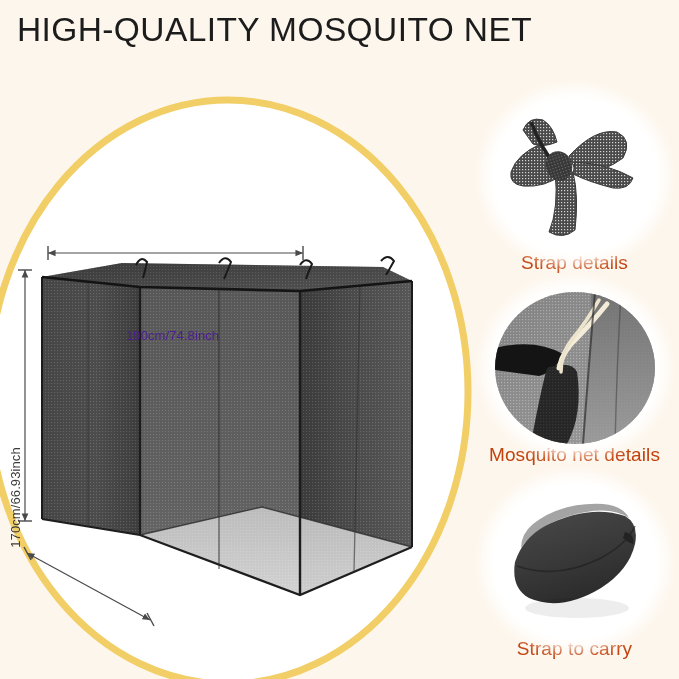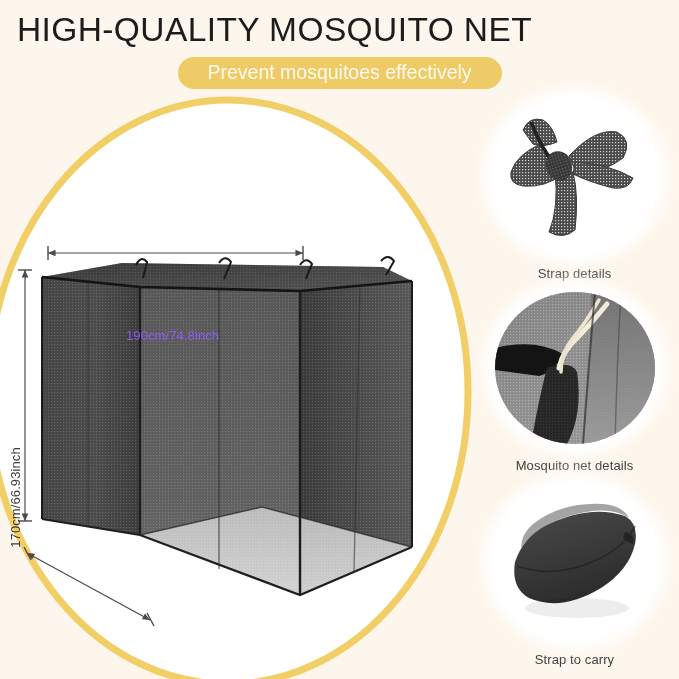--- a/index.html
+++ b/index.html
@@ -78,21 +78,21 @@
     height: 584px;
     z-index: 5;
   }
 
   
   .dim-top-label {
     position: absolute;
     left: 126px;
     top: 233px;
     font-size: 13px;
-    color: #8b5cf6;
+    color: #4c1d95;
     white-space: nowrap;
     letter-spacing: 0.1px;
   }
   .dim-left-label {
     position: absolute;
     left: -45px;
     top: 395px;
     width: 120px;
     text-align: center;
     font-size: 13px;
@@ -136,35 +136,33 @@
     height: 152px;
     margin: 0 auto;
     border-radius: 50%;
     background: #ffffff;
     overflow: hidden;
     box-shadow: 0 0 14px 12px #ffffff;
   }
   .thumb svg { display:block; width:160px; height:152px; }
 
   .feature-caption {
-    margin-top: 14px;
-    font-size: 13px;
-    color: #404040;
+    font-size: 19px;
+    color: #c2410c;
     white-space: nowrap;
     letter-spacing: 0.1px;
   }
 </style>
 </head>
 <body>
 
 <div id="page">
 
   <div class="header">
     <div class="title">HIGH-QUALITY MOSQUITO NET</div>
-    <div class="subtitle-pill">Prevent mosquitoes effectively</div>
   </div>
 
   <div class="ring-wrap">
     <svg viewBox="0 0 500 600" width="500" height="600" aria-hidden="true">
       <ellipse cx="250" cy="300" rx="240" ry="292" fill="#ffffff" stroke="#f2ce66" stroke-width="7"></ellipse>
     </svg>
   </div>
 
   <div class="product-area">
 

